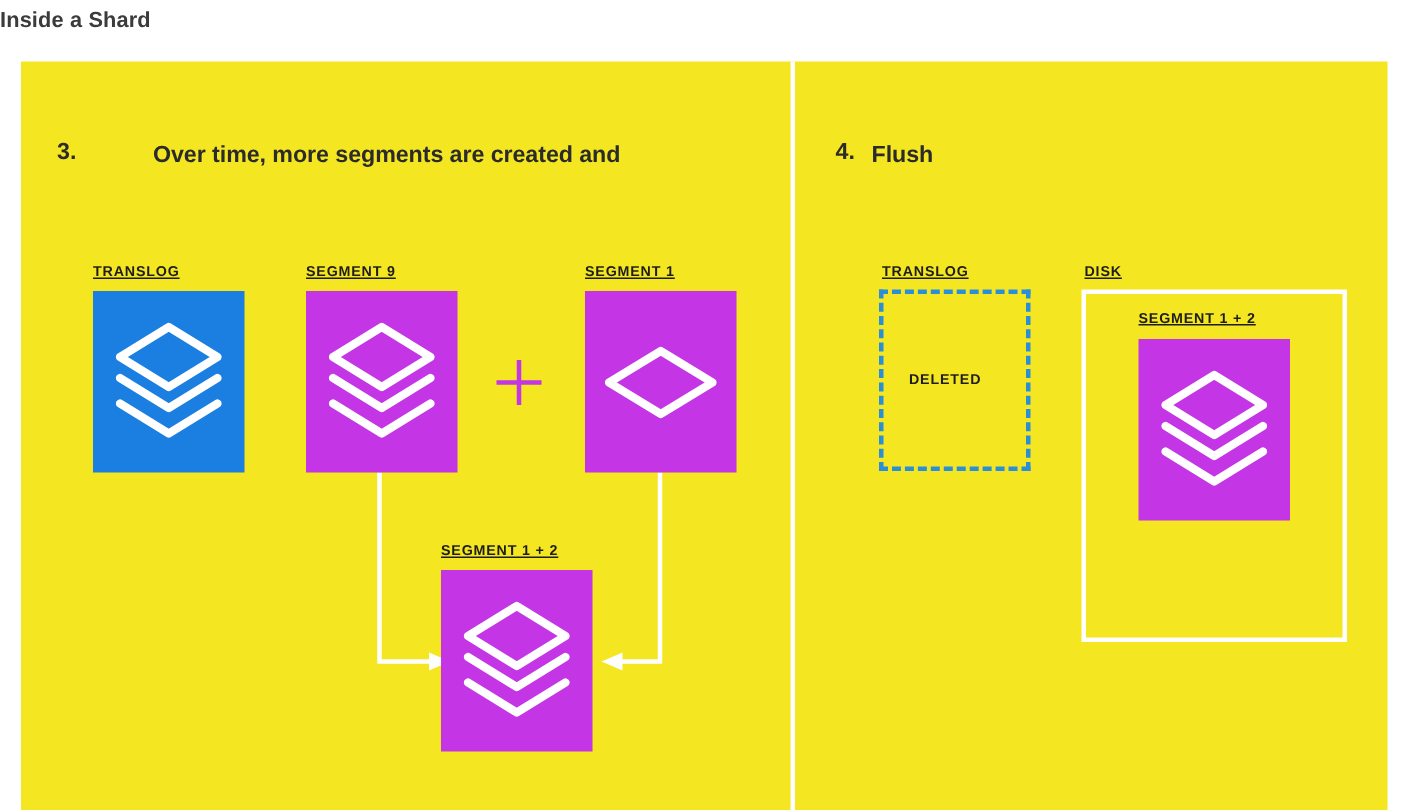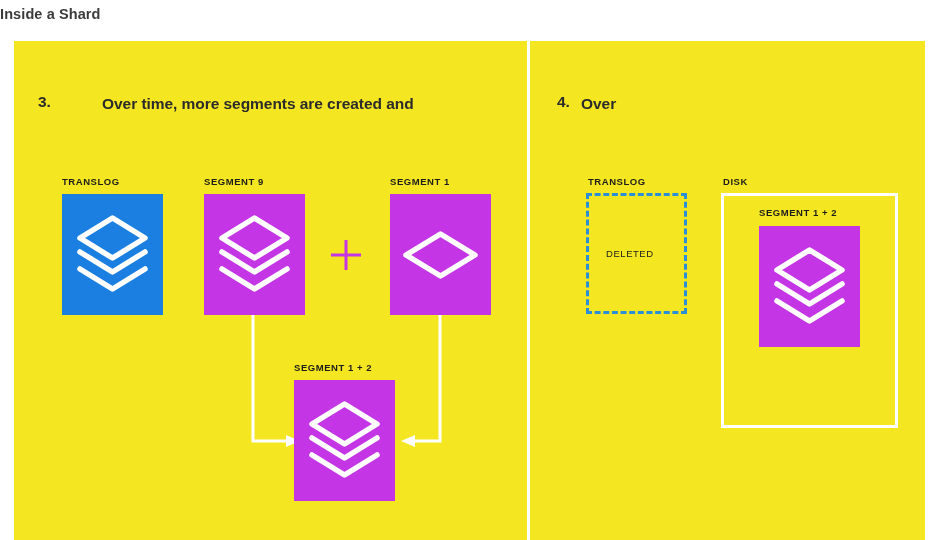--- a/index.html
+++ b/index.html
@@ -38,36 +38,36 @@
     position:absolute;
     font-size:15.5px;font-weight:bold;color:#2b2b2b;
     line-height:22px;letter-spacing:-.05px;
   }
   .step-num{position:absolute;font-size:15.5px;font-weight:bold;color:#2b2b2b;}
 
   
   .cap{
     position:absolute;
     font-size:9.5px;font-weight:bold;color:#1d1d1d;
-    letter-spacing:.55px;white-space:nowrap;
+    letter-spacing:.55px;white-space:nowrap;text-decoration:underline;
   }
 
   
   .tile{position:absolute;}
   .tile svg{display:block;width:100%;height:100%;}
 
   
   .dashed-box{
     position:absolute;
     border:3px dashed #2b8fd8;
     box-sizing:border-box;
   }
   .deleted-label{
     position:absolute;
-    font-size:9.5px;font-weight:normal;color:#1d1d1d;
+    font-size:9.5px;font-weight:bold;color:#1d1d1d;
     letter-spacing:.55px;white-space:nowrap;
   }
 
   
   .disk-frame{
     position:absolute;
     border:3px solid #ffffff;
     box-sizing:border-box;
   }
 
@@ -147,21 +147,21 @@
             <polyline points="18,75 50.5,95 83,75"></polyline>
           </g>
         </svg>
       </div>
 
     </div>
 
     <div class="panel panel-right">
 
       <div class="step-num" style="left:27px;top:52px;">4.</div>
-      <div class="step-head" style="left:51px;top:52px;width:300px;">Over</div>
+      <div class="step-head" style="left:51px;top:52px;width:300px;">Flush</div>
 
       <div class="cap" style="left:58px;top:135px;">TRANSLOG</div>
       <div class="dashed-box" style="left:56px;top:152px;width:101px;height:121px;"></div>
       <div class="deleted-label" style="left:76px;top:207px;">DELETED</div>
 
       <div class="cap" style="left:193px;top:135px;text-align:center;">DISK</div>
       <div class="disk-frame" style="left:191px;top:152px;width:177px;height:235px;"></div>
 
       <div class="cap" style="left:229px;top:166px;">SEGMENT 1 + 2</div>
       <div class="tile" style="left:229px;top:185px;width:101px;height:121px;background:#c335e5;">

